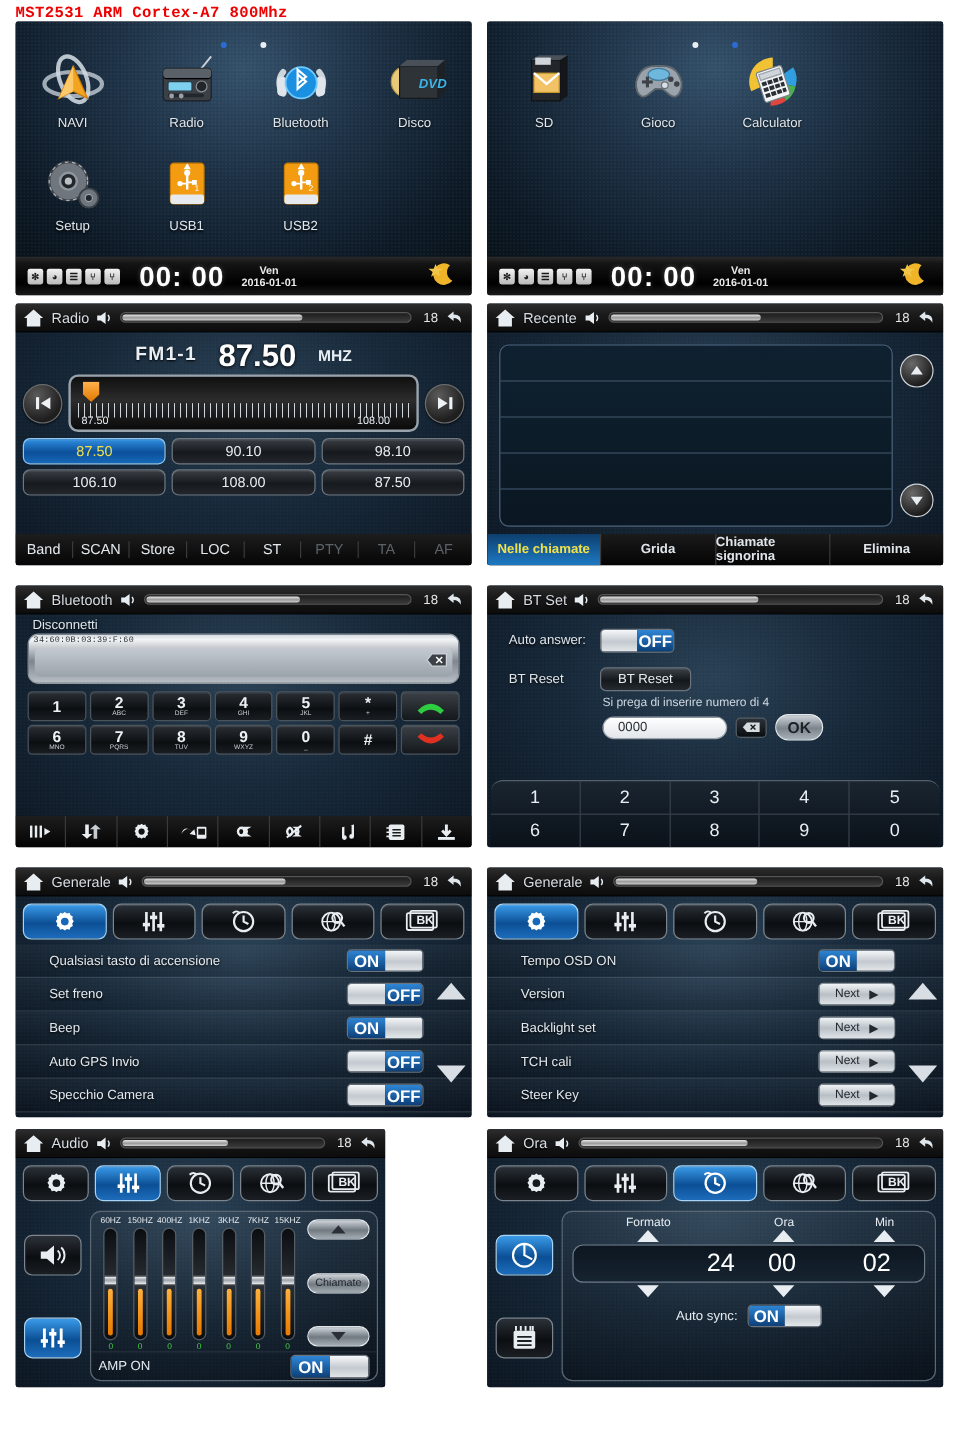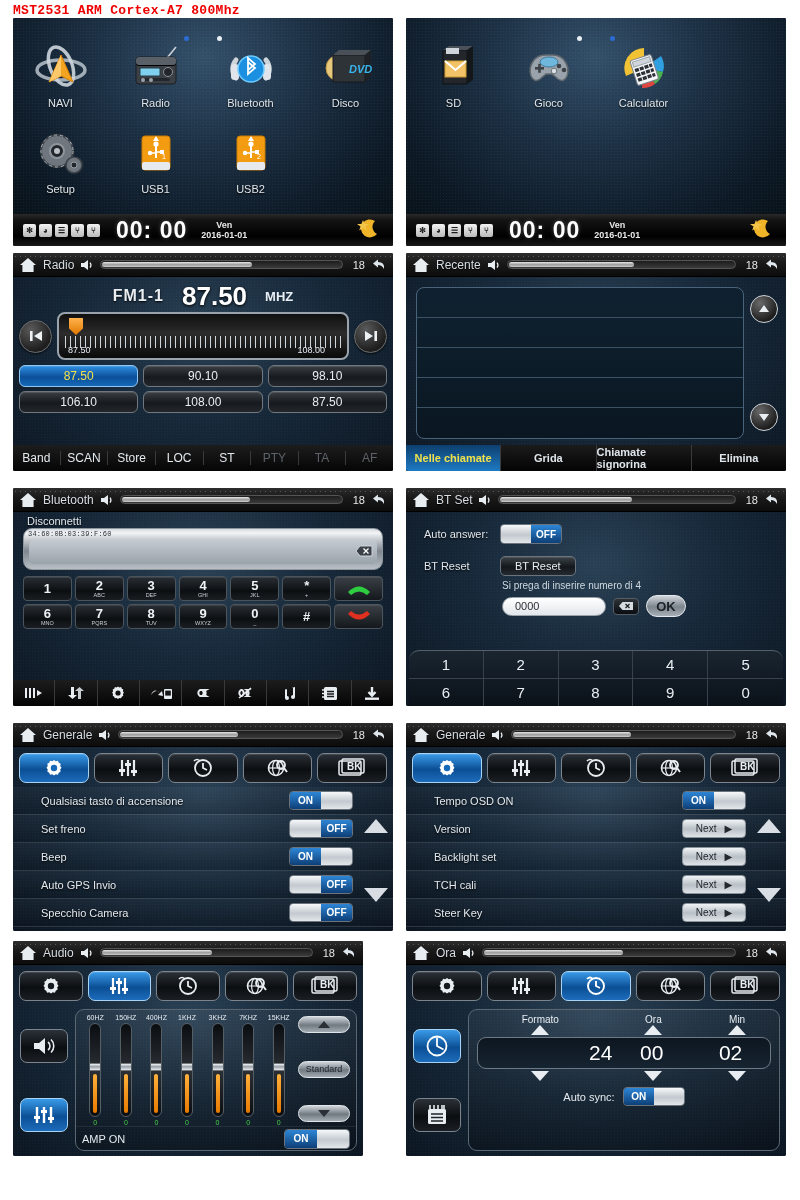--- a/index.html
+++ b/index.html
@@ -251,21 +251,21 @@
     width:62px;height:20px;border-radius:4px; position:relative;
     border:1px solid #6b747d; overflow:hidden; flex:0 0 auto;
     display:flex; align-items:center;
   }
   .toggle .knob{
     width:50%;height:100%;
     background:linear-gradient(180deg,#f6f8fa,#c3c9cf 55%,#e3e7ea);
   }
   .toggle .txt{
     width:50%;height:100%; display:flex;align-items:center;justify-content:center;
-    color:#fff; font-size:10px; font-weight:bold;
+    color:#fff; font-size:14px; font-weight:bold;
     background:linear-gradient(180deg,#2e86d6,#0d3f77);
   }
   .toggle.on .txt{ order:0; } .toggle.on .knob{ order:1; }
   .toggle.off .knob{ order:0; } .toggle.off .txt{ order:1; }
   .btn-grey{
     height:20px; padding:0 14px; border-radius:5px;
     background:linear-gradient(180deg,#3b4248,#14181c 55%,#242a30);
     border:1px solid #6b747d; color:#e8edf2; font-size:11px;
     display:inline-flex;align-items:center;justify-content:center;
     box-shadow: inset 0 1px 0 rgba(255,255,255,.1);
@@ -1231,21 +1231,21 @@
             </div>
         </div>
       </div>
       <div class="set-arrows">
         <div class="tri-up"></div>
         <div class="tri-dn"></div>
       </div>
     </div>
   </div>
 
-  <div class="panel" style="left:13px;top:941px;width:350px;height:215px;">
+  <div class="panel" style="left:13px;top:941px;width:308px;height:215px;">
     <div class="screen"></div>
     <div class="topbar">
       <div class="dots"></div>
       <div class="home-ico">
         <svg width="18" height="16" viewBox="0 0 18 16">
             <path d="M9 1 L17 8 L14.6 8 L14.6 15 L3.4 15 L3.4 8 L1 8 Z" fill="#e8edf2"></path>
           </svg>
       </div>
       <div class="tb-title">Audio</div>
       <div class="spk-ico">
@@ -1394,21 +1394,21 @@
                   </div>
                 <div class="eq-val">0</div>
               </div>
             </div>
             <div class="eq-right">
               <div class="pill">
                 <svg width="14" height="9" viewBox="0 0 14 9">
                     <polygon points="7,1 13,8 1,8" fill="#2b3036"></polygon>
                   </svg>
               </div>
-              <div class="pill">Standard</div>
+              <div class="pill">Chiamate</div>
               <div class="pill">
                 <svg width="14" height="9" viewBox="0 0 14 9">
                     <polygon points="7,8 13,1 1,1" fill="#2b3036"></polygon>
                   </svg>
               </div>
             </div>
           </div>
           <div class="eq-bottom">
             <div class="lbl">AMP ON</div>
             <div class="toggle on" style="width:66px;height:20px;">

